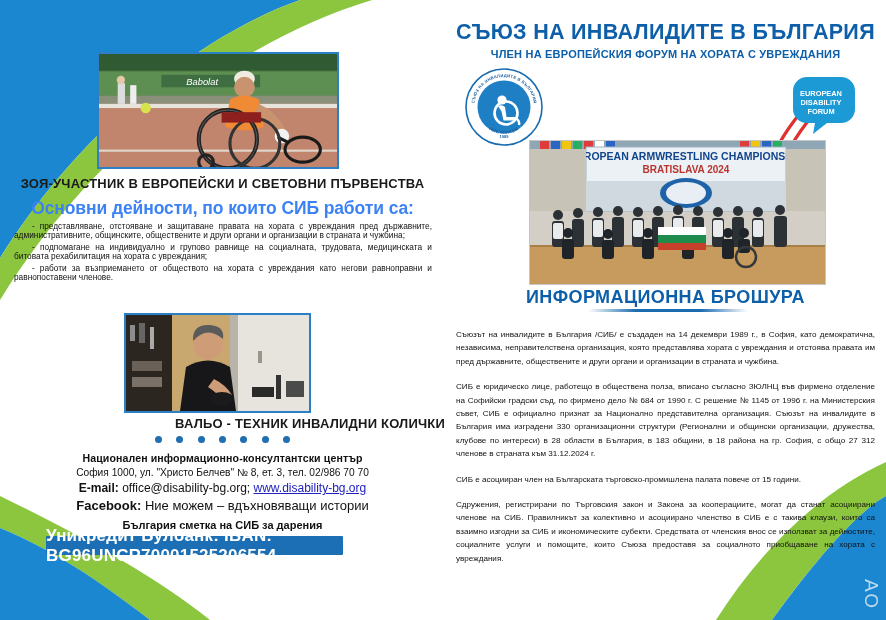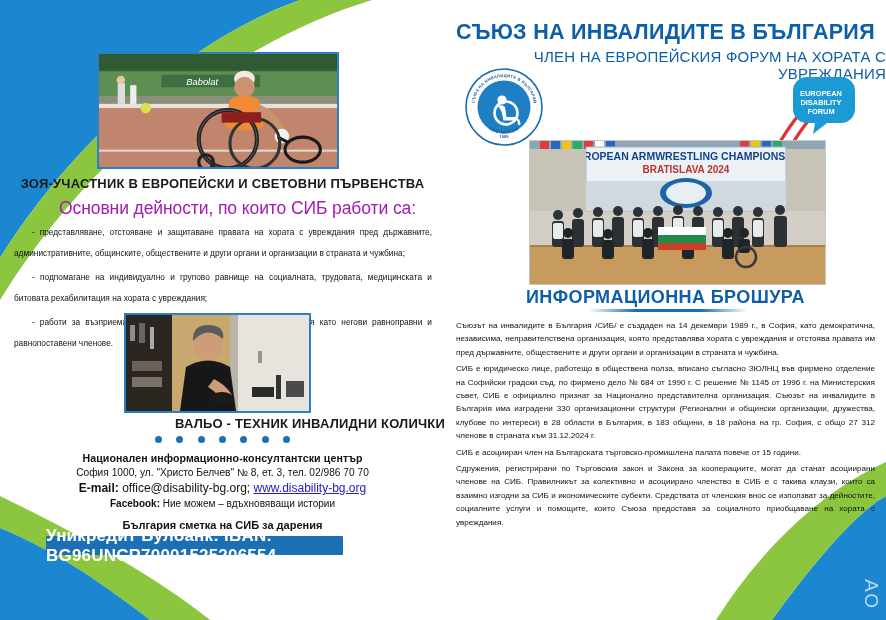--- a/index.html
+++ b/index.html
@@ -36,41 +36,41 @@
   .ph-inner{position:absolute;inset:0;}
 
   .caption{
     position:absolute;left:0;width:445px;text-align:center;
     font-size:13px;font-weight:bold;color:#1a1a1a;letter-spacing:.2px;
   }
   .cap-tennis{top:176px;}
   .cap-tech{top:416px;text-align:right;}
 
   .heading-blue{
-    position:absolute;left:15px;width:445px;text-align:center;top:198px;
-    font-size:17.5px;font-weight:normal;color:#a21caf;letter-spacing:-.1px;
+    position:absolute;left:0;width:445px;text-align:center;top:198px;
+    font-size:17.5px;font-weight:bold;color:#3b82f6;letter-spacing:-.1px;
   }
 
   .bullets{
     position:absolute;left:14px;top:222px;width:418px;
-    font-size:8.3px;line-height:21px;color:#111;text-align:justify;
+    font-size:8.3px;line-height:9px;color:#111;text-align:justify;
   }
   .bullets p{margin:0 0 3px 0;text-indent:18px;}
 
   .dots{
     position:absolute;left:0;top:430px;width:445px;text-align:center;
   }
   .dot{display:inline-block;width:7px;height:7px;border-radius:50%;
        background:#1f6fb2;margin:0 5px;vertical-align:middle;}
 
   .contact{position:absolute;left:0;top:452px;width:445px;text-align:center;color:#111;}
   .contact .l1{font-size:10.6px;font-weight:bold;letter-spacing:.1px;margin-bottom:3px;}
   .contact .l2{font-size:10.2px;margin-bottom:3px;}
   .contact .l3{font-size:12px;margin-bottom:3px;}
-  .contact .l4{font-size:10px;}
+  .contact .l4{font-size:13px;}
   .contact b{font-weight:bold;}
   .contact a{color:#2020c0;text-decoration:underline;}
 
   .bank-title{
     position:absolute;left:0;top:519px;width:445px;text-align:center;
     font-size:11px;font-weight:bold;color:#111;
   }
   .iban-bar{
     position:absolute;left:46px;top:536px;width:297px;height:19px;
     background:#1c6fb4;border-radius:1px;
@@ -79,22 +79,22 @@
   }
 
   
   .right-col{position:absolute;left:445px;top:0;width:441px;height:560px;}
 
   .title-main{
     position:absolute;left:0;top:20px;width:441px;text-align:center;
     font-size:21.5px;font-weight:bold;color:#0d5fa9;letter-spacing:.3px;
   }
   .title-sub{
-    position:absolute;left:0;top:48px;width:441px;text-align:right;
-    font-size:15px;font-weight:normal;color:#0d5fa9;letter-spacing:.2px;
+    position:absolute;left:0;top:48px;width:441px;text-align:center;
+    font-size:11px;font-weight:bold;color:#0d5fa9;letter-spacing:.2px;
   }
 
   
   .sib-logo{position:absolute;left:20px;top:68px;width:78px;height:78px;}
   .edf-logo{position:absolute;left:329px;top:70px;width:86px;height:78px;}
 
   .photo-team{
     position:absolute;left:84px;top:140px;width:295px;height:143px;
     border:1px solid #c6c6c6;overflow:hidden;background:#c8c2b6;
   }
@@ -105,21 +105,21 @@
   }
   .broshura-rule{
     position:absolute;left:143px;top:309px;width:160px;height:3px;
     background:linear-gradient(90deg,#ffffff,#1a6cb0 30%,#1a6cb0 70%,#ffffff);
   }
 
   .body-text{
     position:absolute;left:11px;top:316px;width:419px;
     font-size:8.1px;line-height:13.4px;color:#111;text-align:justify;
   }
-  .body-text p{margin:3px 0 1px 0;}
+  .body-text p{margin:12px 0 1px 0;}
 </style>
 </head>
 <body>
 
 <div class="page">
 
   <svg class="deco" viewBox="0 0 886 620" width="886" height="620" xmlns="http://www.w3.org/2000/svg">
 
     <path d="M0,0 L300,0 C200,35 80,130 0,258 Z" fill="#1b87d0"></path>
 

